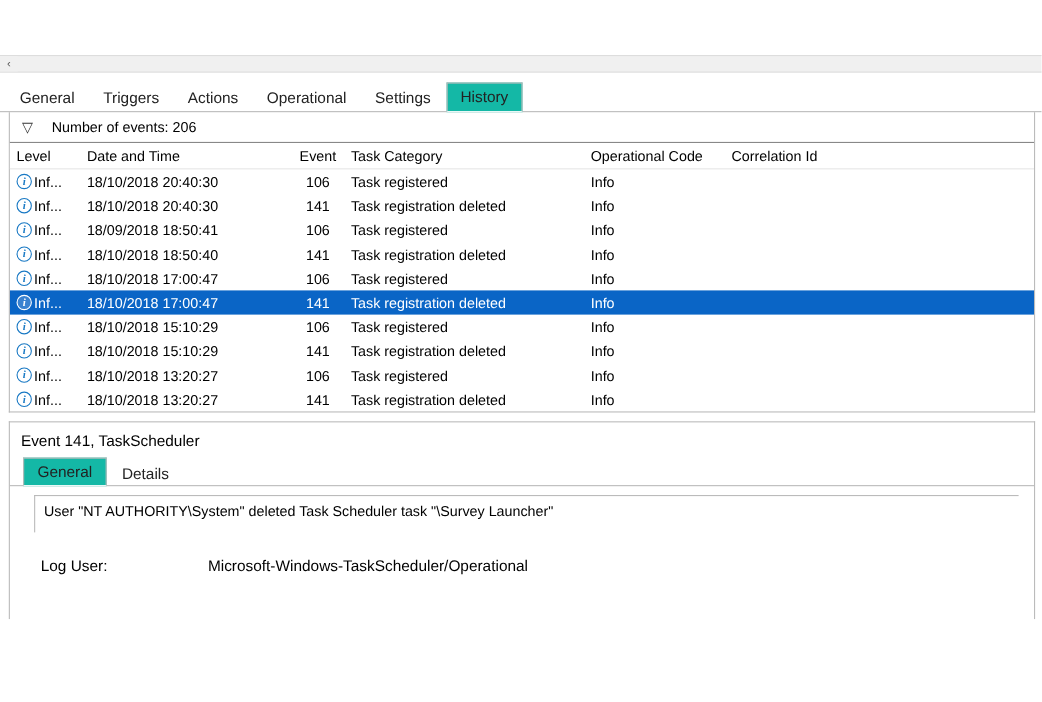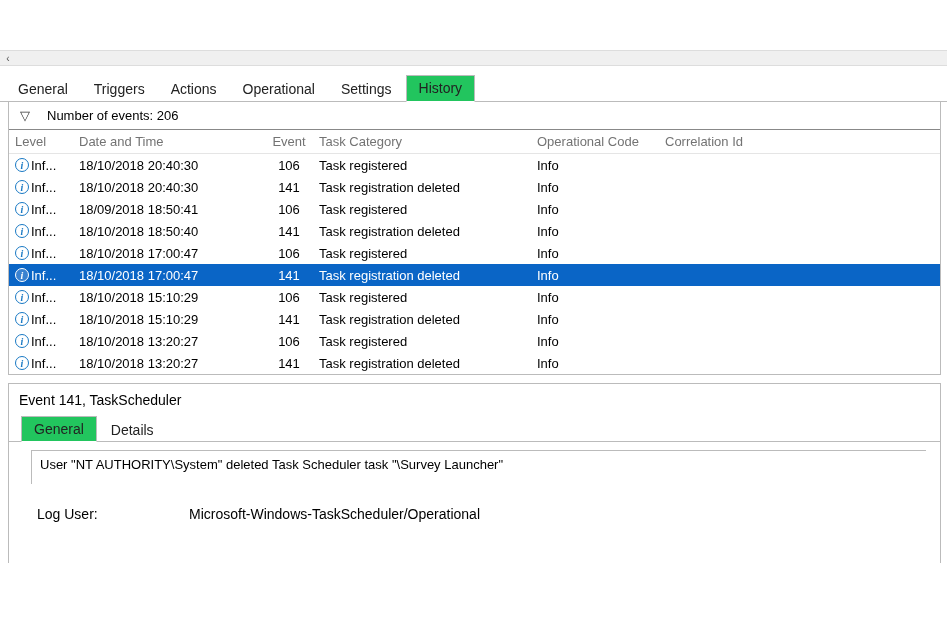--- a/index.html
+++ b/index.html
@@ -42,21 +42,21 @@
   .tab {
     padding: 4px 12px 5px 12px;
     color: #222;
     cursor: pointer;
     position: relative;
     margin-right: 2px;
   }
   .tab.active {
     border: 1px solid #bbb;
     border-bottom: 1px solid #fff;
-    background: #22c55e;
+    background: #14b8a6;
     z-index: 2;
   }
   .tab-underline {
     position: absolute;
     left: 0; right: 0; bottom: 0;
     height: 1px;
     background: #bbb;
     z-index: 1;
   }
   .panel {
@@ -78,21 +78,21 @@
   .grid-header, .grid-row {
     display: flex;
     align-items: center;
     height: 22px;
     padding-left: 6px;
   }
   .grid-header {
     border-bottom: 1px solid #e5e5e5;
     background: #fff;
     font-weight: 400;
-    color: #737373;
+    color: #000000;
     height: 24px;
   }
   .c-level   { width: 64px;  }
   .c-date    { width: 190px; }
   .c-event   { width: 50px; text-align: center; padding-right: 10px; }
   .c-cat     { width: 218px; }
   .c-op      { width: 128px; }
   .c-corr    { width: 150px; }
   .grid-row.selected {
     background: #0a65c6;

